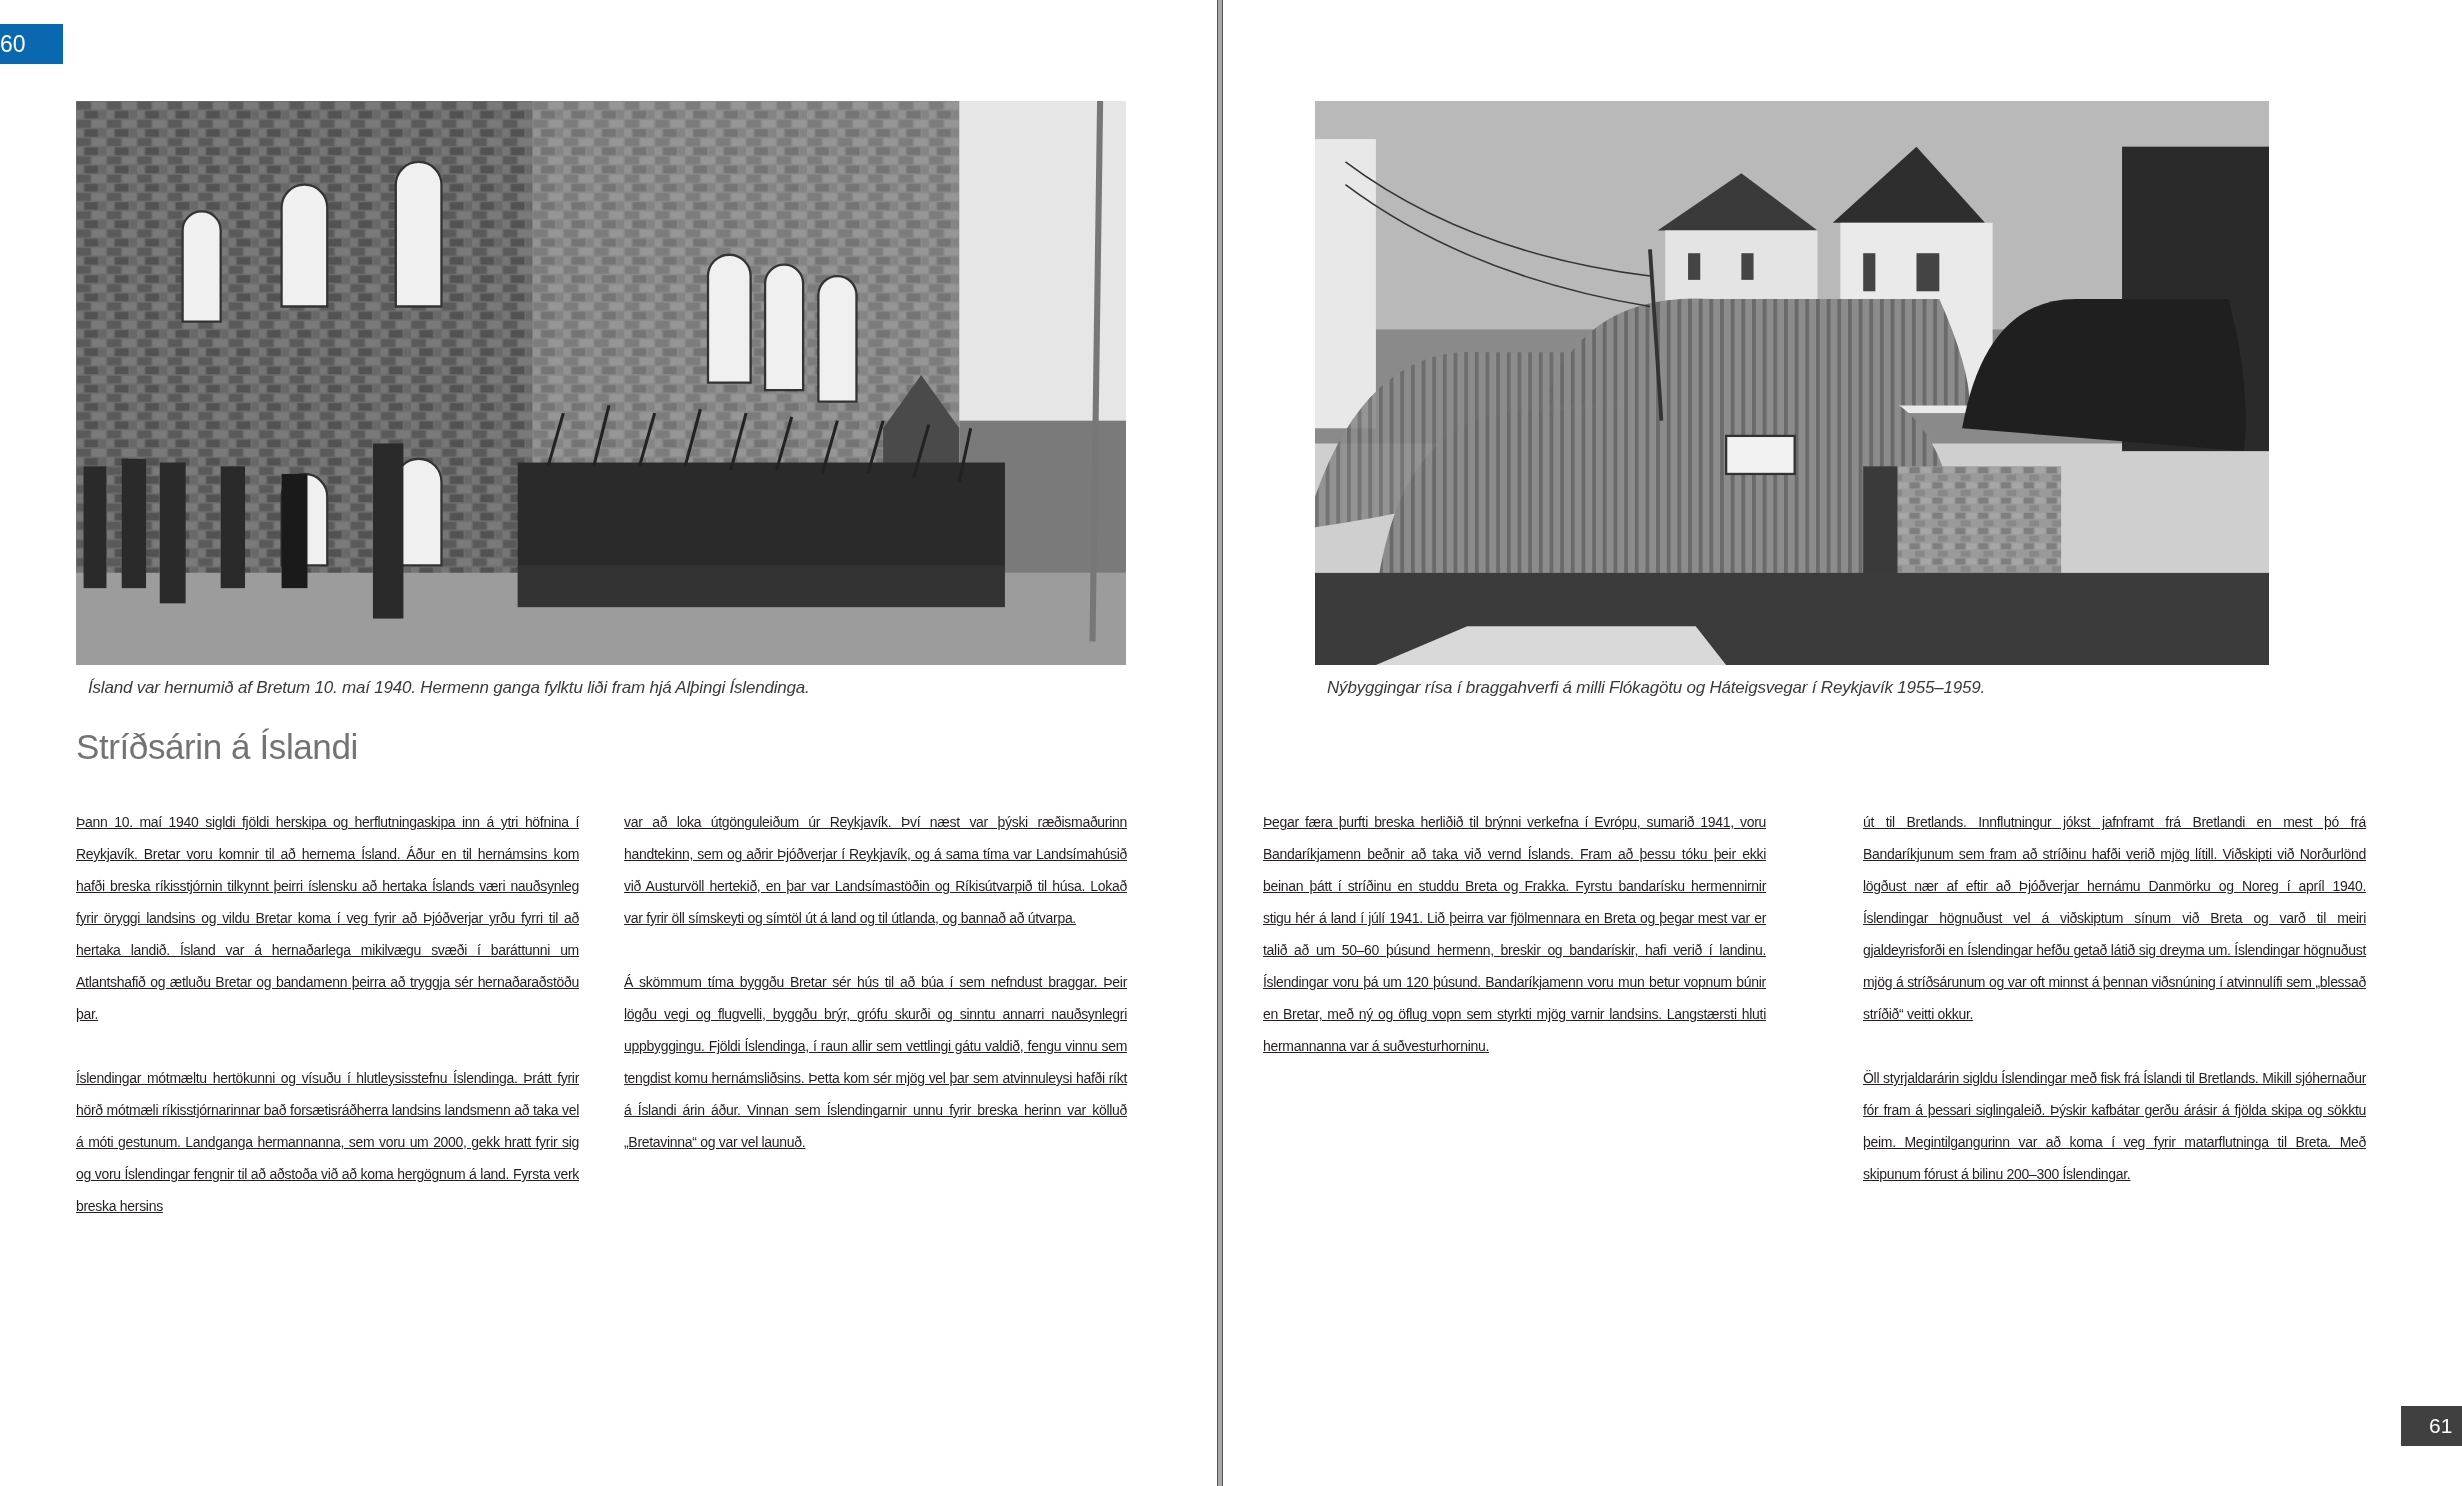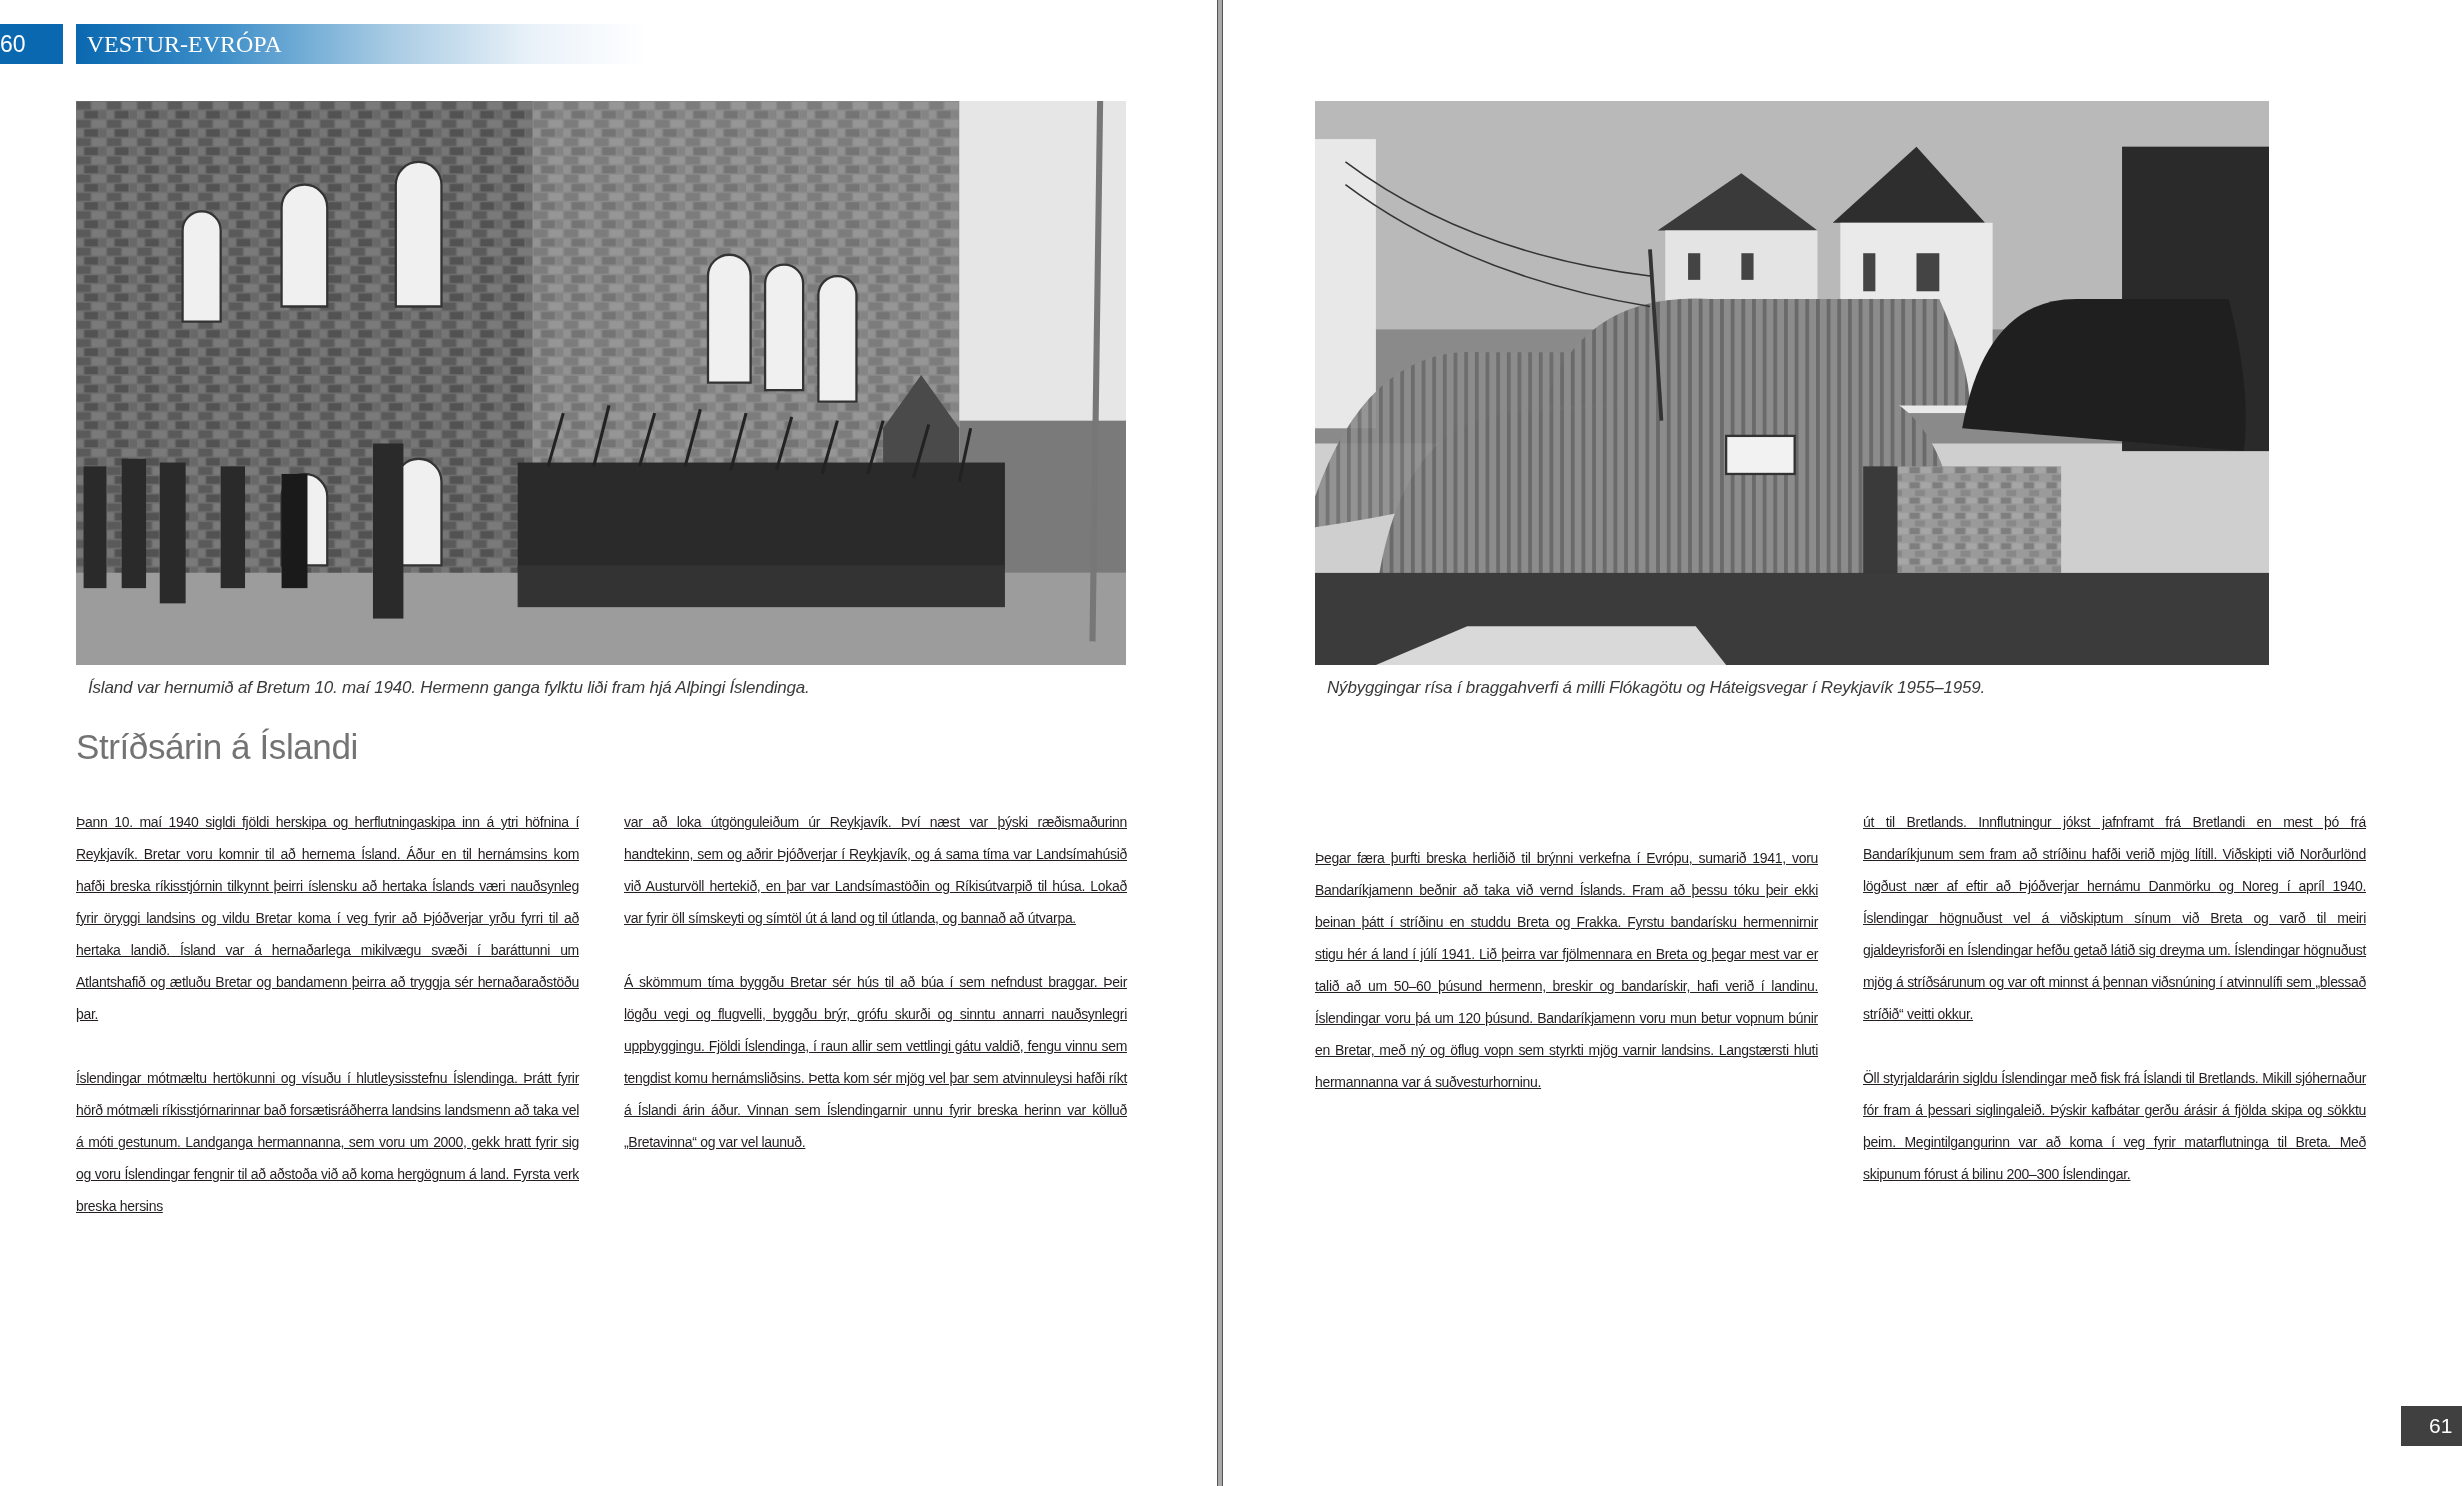--- a/index.html
+++ b/index.html
@@ -47,34 +47,33 @@
     color: #737373; font-size: 35px; font-weight: normal; margin: 0;
     font-family: "Liberation Sans", sans-serif; letter-spacing: -0.4px;
   }
   .col {
     position: absolute; width: 503px; font-size: 14px; line-height: 32px;
     text-align: justify; hyphens: manual; letter-spacing: -0.3px; text-decoration: underline;
   }
   .col p { margin: 0 0 32px 0; }
   .col-1 { left: 76px; top: 806px; }
   .col-2 { left: 624px; top: 806px; }
-  .col-3 { left: 1315px; top: 806px; margin-top: 36px; }
+  .col-3 { left: 1263px; top: 806px; }
   .col-4 { left: 1863px; top: 806px; }
   .folio-bottom {
     position: absolute; left: 2401px; top: 1406px; width: 62px; height: 40px;
     background: #404040; color: #fff; font-size: 21px; line-height: 40px;
     text-align: right; padding-right: 10.7px; box-sizing: border-box;
   }
 </style>
 </head>
 <body>
 
 <div class="page page-left">
   <div class="folio-box">60</div>
-  <div class="running-head">VESTUR-EVRÓPA</div>
 
   <div class="photo photo-left" role="img" aria-label="British soldiers marching in formation past the stone Alþingi building in Reykjavík, 1940">
     <svg viewBox="0 0 1379 741" preserveAspectRatio="none">
       <defs>
         <pattern id="stone" width="40" height="24" patternUnits="userSpaceOnUse">
           <rect width="40" height="24" fill="#6e6e6e"></rect>
           <rect x="1" y="1" width="18" height="10" fill="#5a5a5a"></rect>
           <rect x="21" y="1" width="18" height="10" fill="#7a7a7a"></rect>
           <rect x="-9" y="13" width="18" height="10" fill="#767676"></rect>
           <rect x="11" y="13" width="18" height="10" fill="#525252"></rect>

